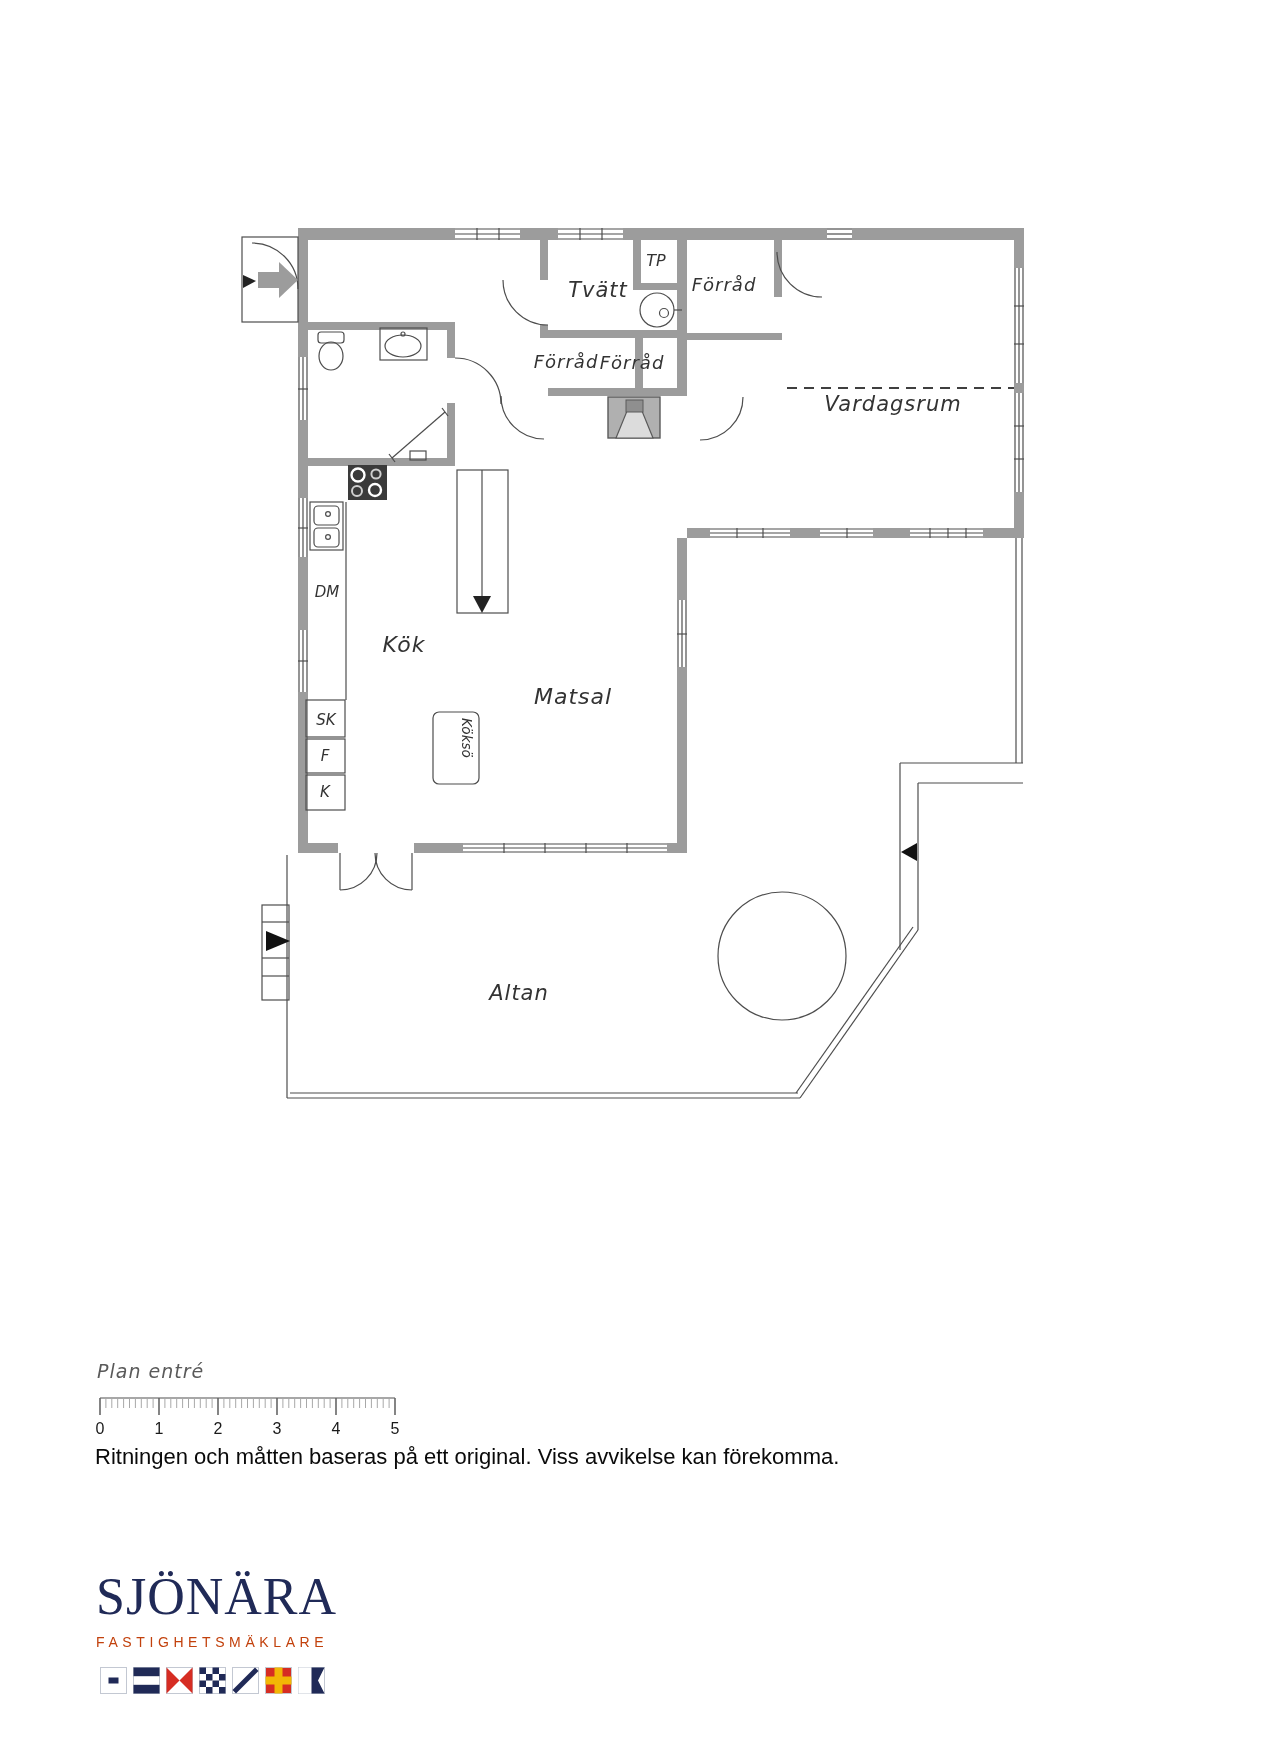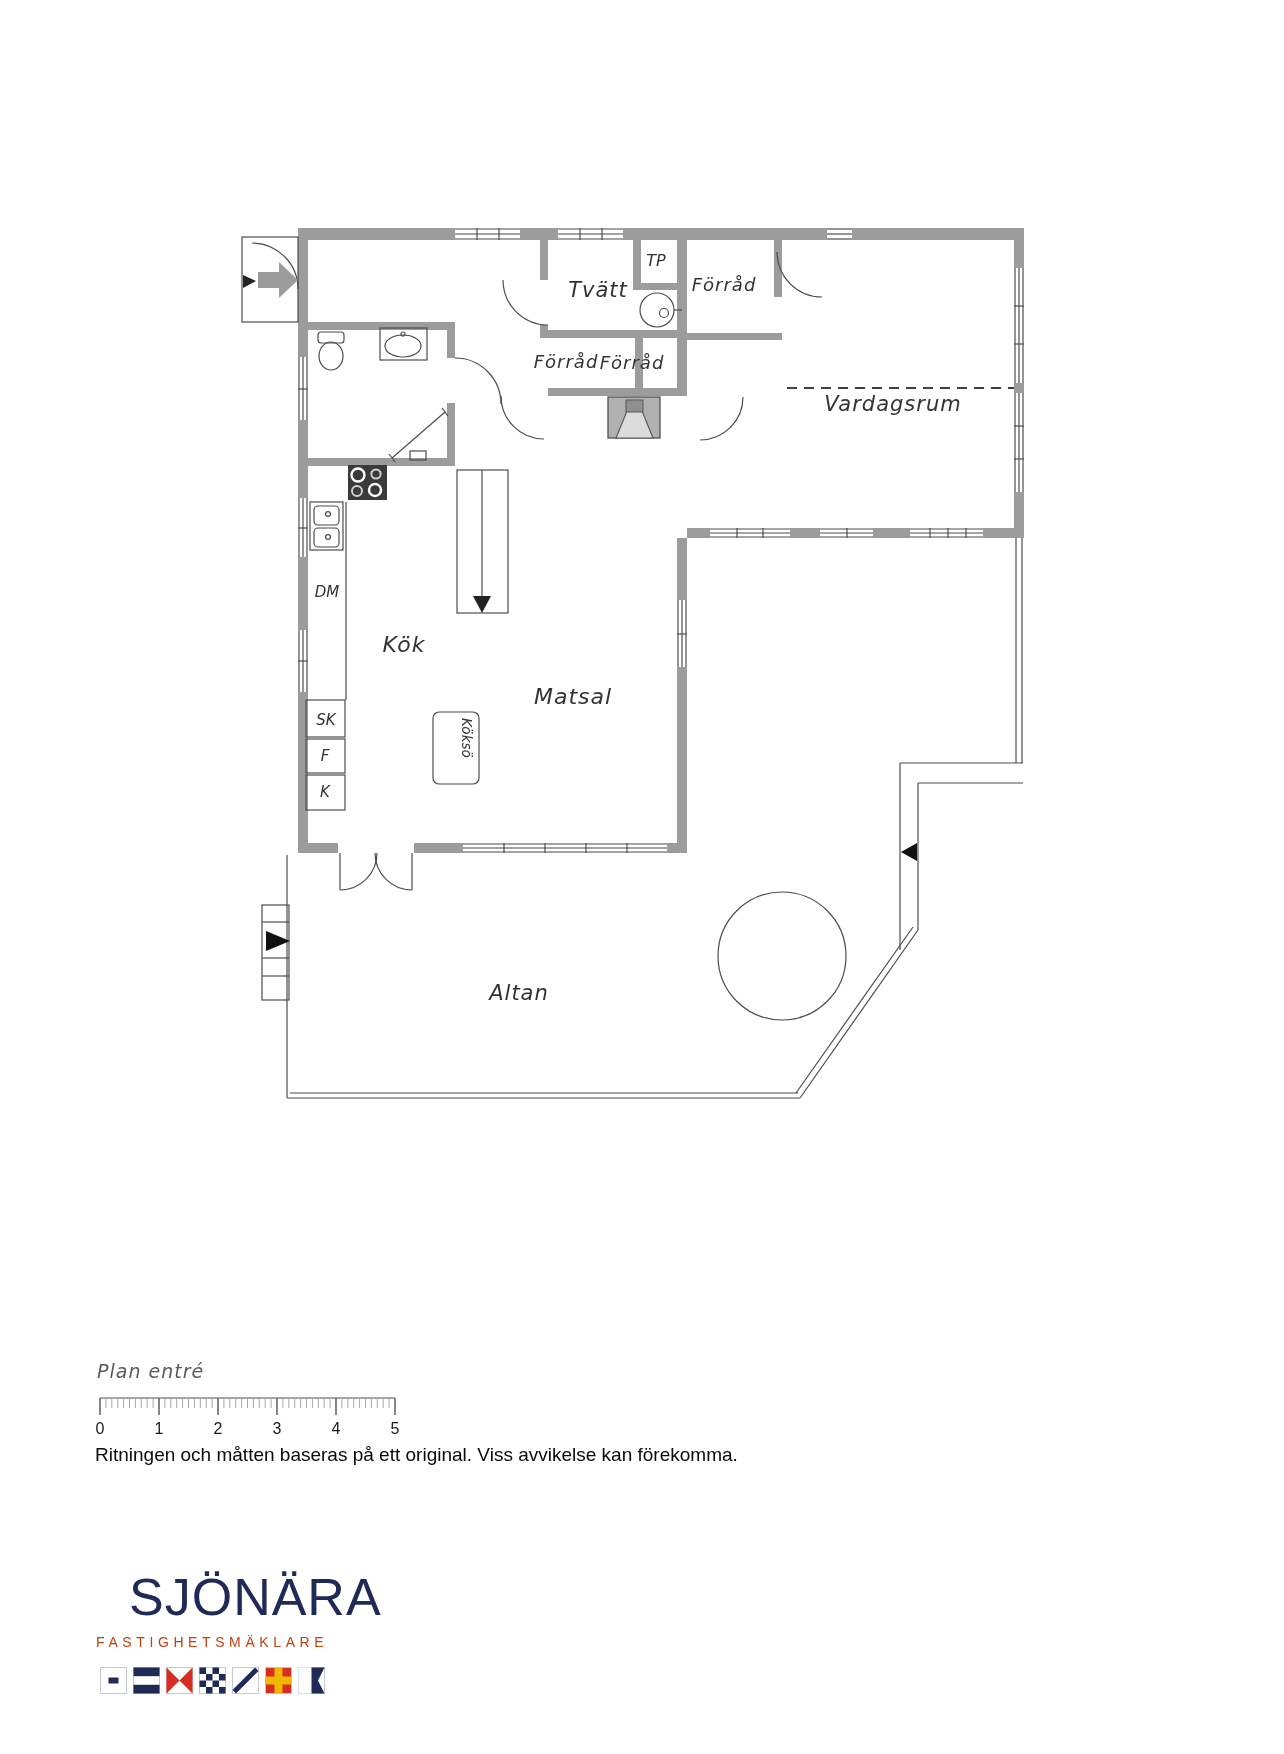--- a/index.html
+++ b/index.html
@@ -5,25 +5,25 @@
   html,body{margin:0;padding:0;background:#ffffff;}
   #page{position:relative;width:1284px;height:1754px;background:#fff;overflow:hidden;
         font-family:"Liberation Sans", sans-serif;}
   svg text{user-select:none;}
   .hand{font-family:"DejaVu Sans", sans-serif;font-style:italic;fill:#333;letter-spacing:1px;}
   .tiny{font-family:"DejaVu Sans", sans-serif;font-style:italic;fill:#333;}
   .scale-num{font-family:"Liberation Sans", sans-serif;fill:#1a1a1a;font-size:16px;}
   .plan-title{font-family:"DejaVu Sans", sans-serif;font-style:italic;fill:#5a5a5a;font-size:19px;letter-spacing:1px;}
   .thin2{stroke:#4d4d4d;stroke-width:1.2;fill:none;}
   .win{stroke:#4d4d4d;stroke-width:1.2;}
-  #disclaimer{position:absolute;left:95px;top:1444px;font-size:19px;color:#0a0a0a;
+  #disclaimer{position:absolute;left:95px;top:1444px;font-size:22px;color:#0a0a0a;
               font-family:"Liberation Sans", sans-serif;}
   #logo{position:absolute;left:96px;top:1570px;}
-  #logo-name{font-family:Liberation Sans, sans-serif;font-size:52px;line-height:1.05;
-             color:#202a57;letter-spacing:1px;font-weight:500;margin-left:33px;}
+  #logo-name{font-family:Liberation Serif, serif;font-size:52px;line-height:1.05;
+             color:#202a57;letter-spacing:1px;font-weight:500;}
   #logo-tagline{font-family:"Liberation Sans", sans-serif;font-size:14px;color:#c2410c;
                 letter-spacing:4.6px;margin-top:9px;}
   #flags{display:flex;gap:6px;margin-top:17px;margin-left:4px;}
   #flags svg{display:block;}
 </style>
 </head>
 <body>
 
 <div id="page">
 

